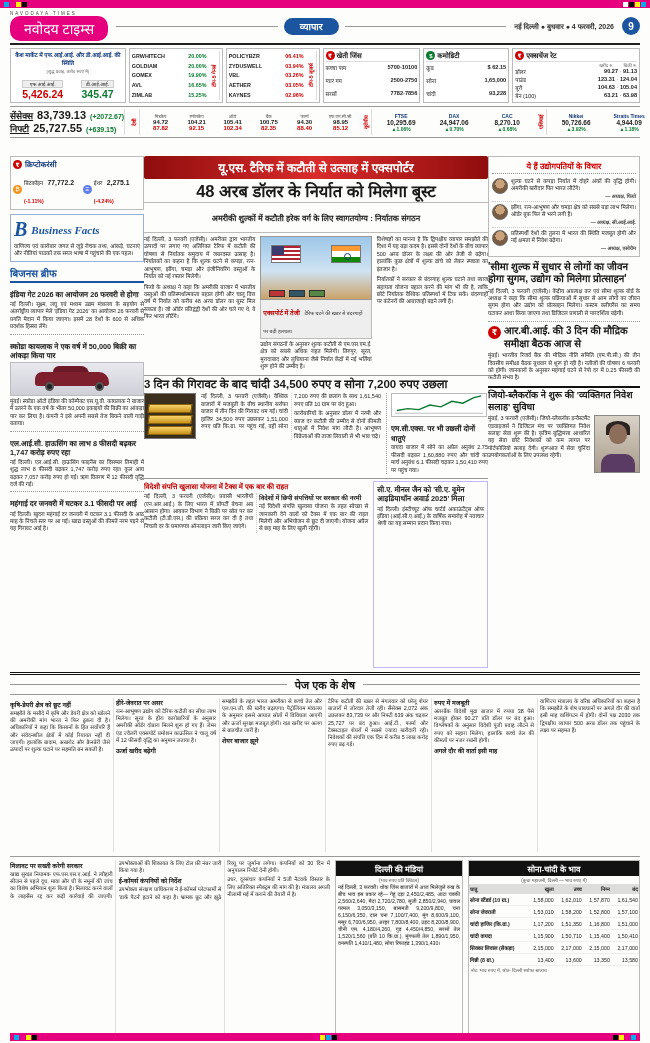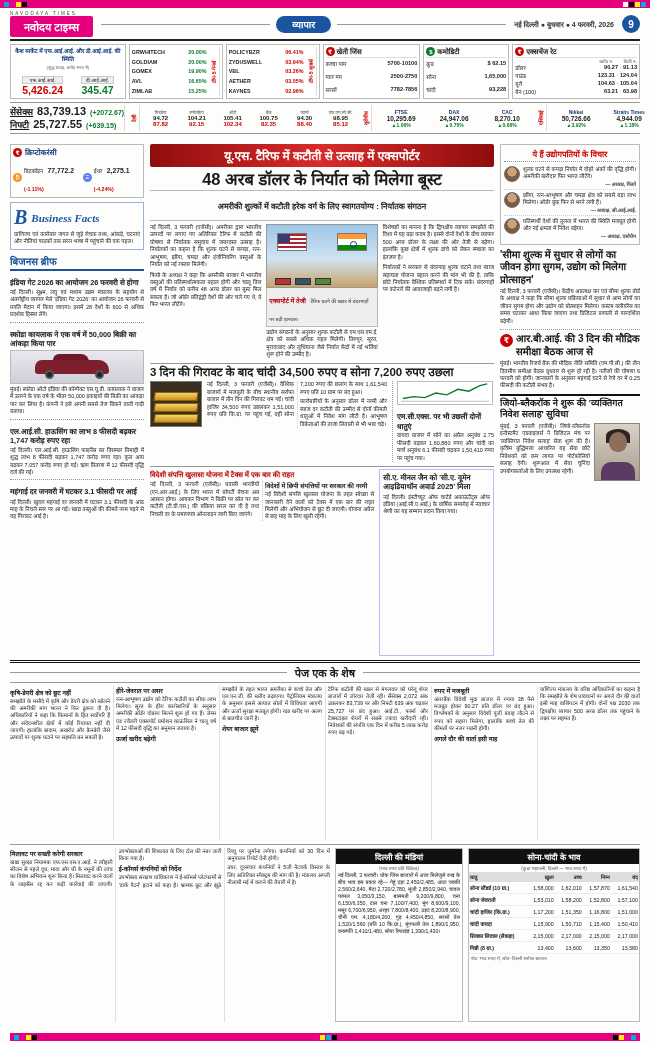--- a/index.html
+++ b/index.html
@@ -11,21 +11,21 @@
   .regbar { height:8px; background:#e6007d; display:flex; align-items:center;
             justify-content:space-between; padding:0 4px; margin:0 -10px; }
   .regs { display:flex; gap:1px; }
   .sq { width:5px; height:5px; }
   .c{background:#00aeef}.m{background:#ec008c}.y{background:#fff200}.k{background:#000}.w{background:#fff}
 
   
   .masthead { display:flex; align-items:center; gap:8px; padding:3px 0 2px; border-bottom:2px solid #222; }
   .brand-wrap{ display:flex; flex-direction:column; }
   .brand-top{ font-size:4.5px; letter-spacing:2px; color:#444; }
-  .brand { background:#e6007d; color:#fff; font-weight:bold; font-size:11px; padding:3px 14px; border-radius:2px; }
+  .brand { background:#e6007d; color:#fff; font-weight:normal; font-size:14px; padding:3px 14px; border-radius:10px; }
   .mast-mid { flex:1; display:flex; align-items:center; gap:6px; }
   .rule { flex:1; height:1px; background:#999; }
   .section-badge { background:#1b55a0; color:#fff; font-weight:bold; font-size:9.5px; padding:2px 16px; border-radius:9px; }
   .dateline { font-size:7px; font-weight:bold; color:#333; white-space:nowrap; }
   .pagenum { width:18px; height:18px; border-radius:50%; background:#1b55a0; color:#fff;
              font-weight:bold; font-size:10px; display:flex; align-items:center; justify-content:center; }
 
   
   .strip { display:flex; gap:3px; padding:3px 0; }
   .sbox { border:1px solid #bbb; padding:2px; display:flex; flex-direction:column; background:#fff; }
@@ -65,21 +65,21 @@
   .dom-name{font-size:4.3px;color:#555;white-space:nowrap;overflow:hidden;}
   .dom-v1{font-size:6px;font-weight:bold;}
   .dom-v2{font-size:6px;font-weight:bold;color:#c00;}
   .world{display:flex;gap:3px;align-items:center;}
   .wcell{width:50px;text-align:center;}
   .w-name{font-size:5px;font-weight:bold;color:#123a7a;}
   .w-val{font-size:6.5px;font-weight:bold;}
   .w-chg{font-size:5px;font-weight:bold;color:#0a7a2f;}
 
   
-  .grid{display:flex;gap:6px;margin-top:10px;height:512px;overflow:hidden;}
+  .grid{display:flex;margin-top:18px;height:512px;overflow:hidden;}
   .rail-left{width:134px;flex:none;display:flex;flex-direction:column;gap:4px;overflow:hidden;}
   .center{width:344px;flex:none;display:flex;flex-direction:column;overflow:hidden;}
   .rail-right{flex:1;display:flex;flex-direction:column;gap:4px;overflow:hidden;}
 
   .crypto{border:1px solid #bbb;padding:2px;}
   .cry-head{display:flex;align-items:center;gap:3px;font-size:7.5px;font-weight:bold;color:#123a7a;}
   .cry-items{display:flex;justify-content:space-between;margin-top:2px;}
   .cry-item{display:flex;align-items:center;gap:2px;}
   .cry-name{font-size:5.6px;}
   .cry-val{font-size:6.8px;font-weight:bold;}

